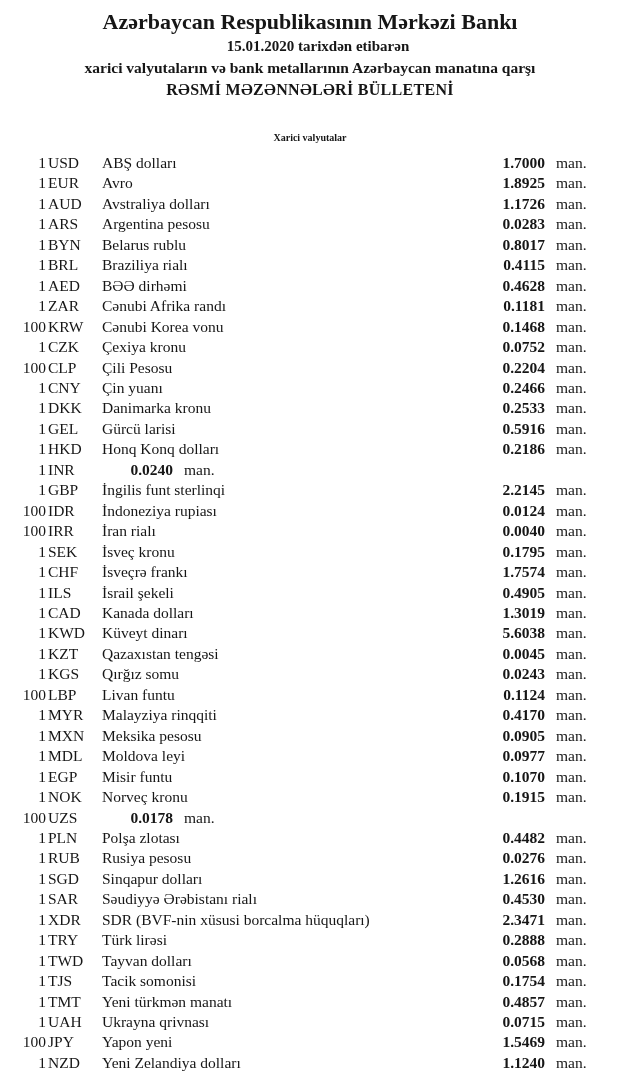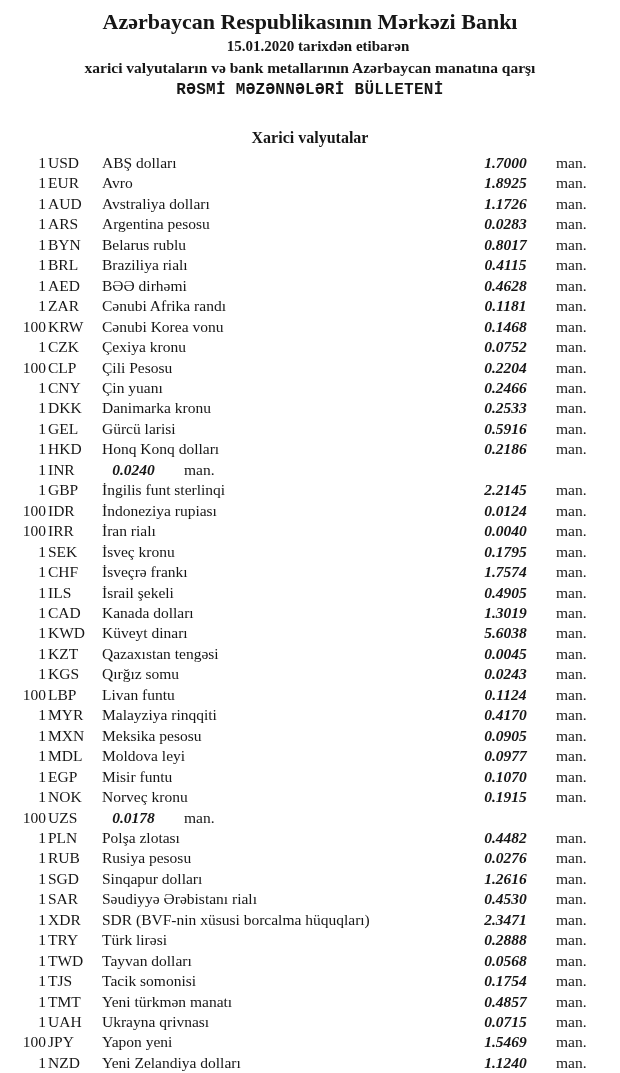--- a/index.html
+++ b/index.html
@@ -28,45 +28,43 @@
   .hline2 {
     font-size: 15.5px;
     font-weight: bold;
     line-height: 22px;
   }
   .hline3 {
     font-size: 16px;
     font-weight: bold;
     line-height: 22px;
     letter-spacing: 0.3px;
-    font-family: Liberation Mono, monospace;
   }
   .section-title {
     margin-top: 27px;
     text-align: center;
-    font-size: 16px;
+    font-size: 10px;
     font-weight: bold;
     line-height: 20px;
   }
   .rates-table { margin-top: 5px; }
   .row {
     display: flex;
     align-items: baseline;
     font-size: 15.5px;
     line-height: 20.45px;
     white-space: nowrap;
   }
   .col-qty  { flex: none; width: 46px; text-align: right; }
   .col-code { flex: none; width: 46px; margin-left: 2px; text-align: left; }
   .col-name { flex: 1; padding-left: 8px; overflow: hidden; }
   .col-rate {
     flex: none; width: 90px; padding-right: 11px;
-    text-align: center;
-    font-weight: bold;
-    font-style: italic;
+    text-align: right;
+    font-weight: bold;
   }
   .col-unit { flex: none; width: 64px; }
 </style>
 </head>
 <body>
 
 <div class="page">
   <header>
     <div class="title">Azərbaycan Respublikasının Mərkəzi Bankı</div>
     <div class="hline1">15.01.2020 tarixdən etibarən</div>

